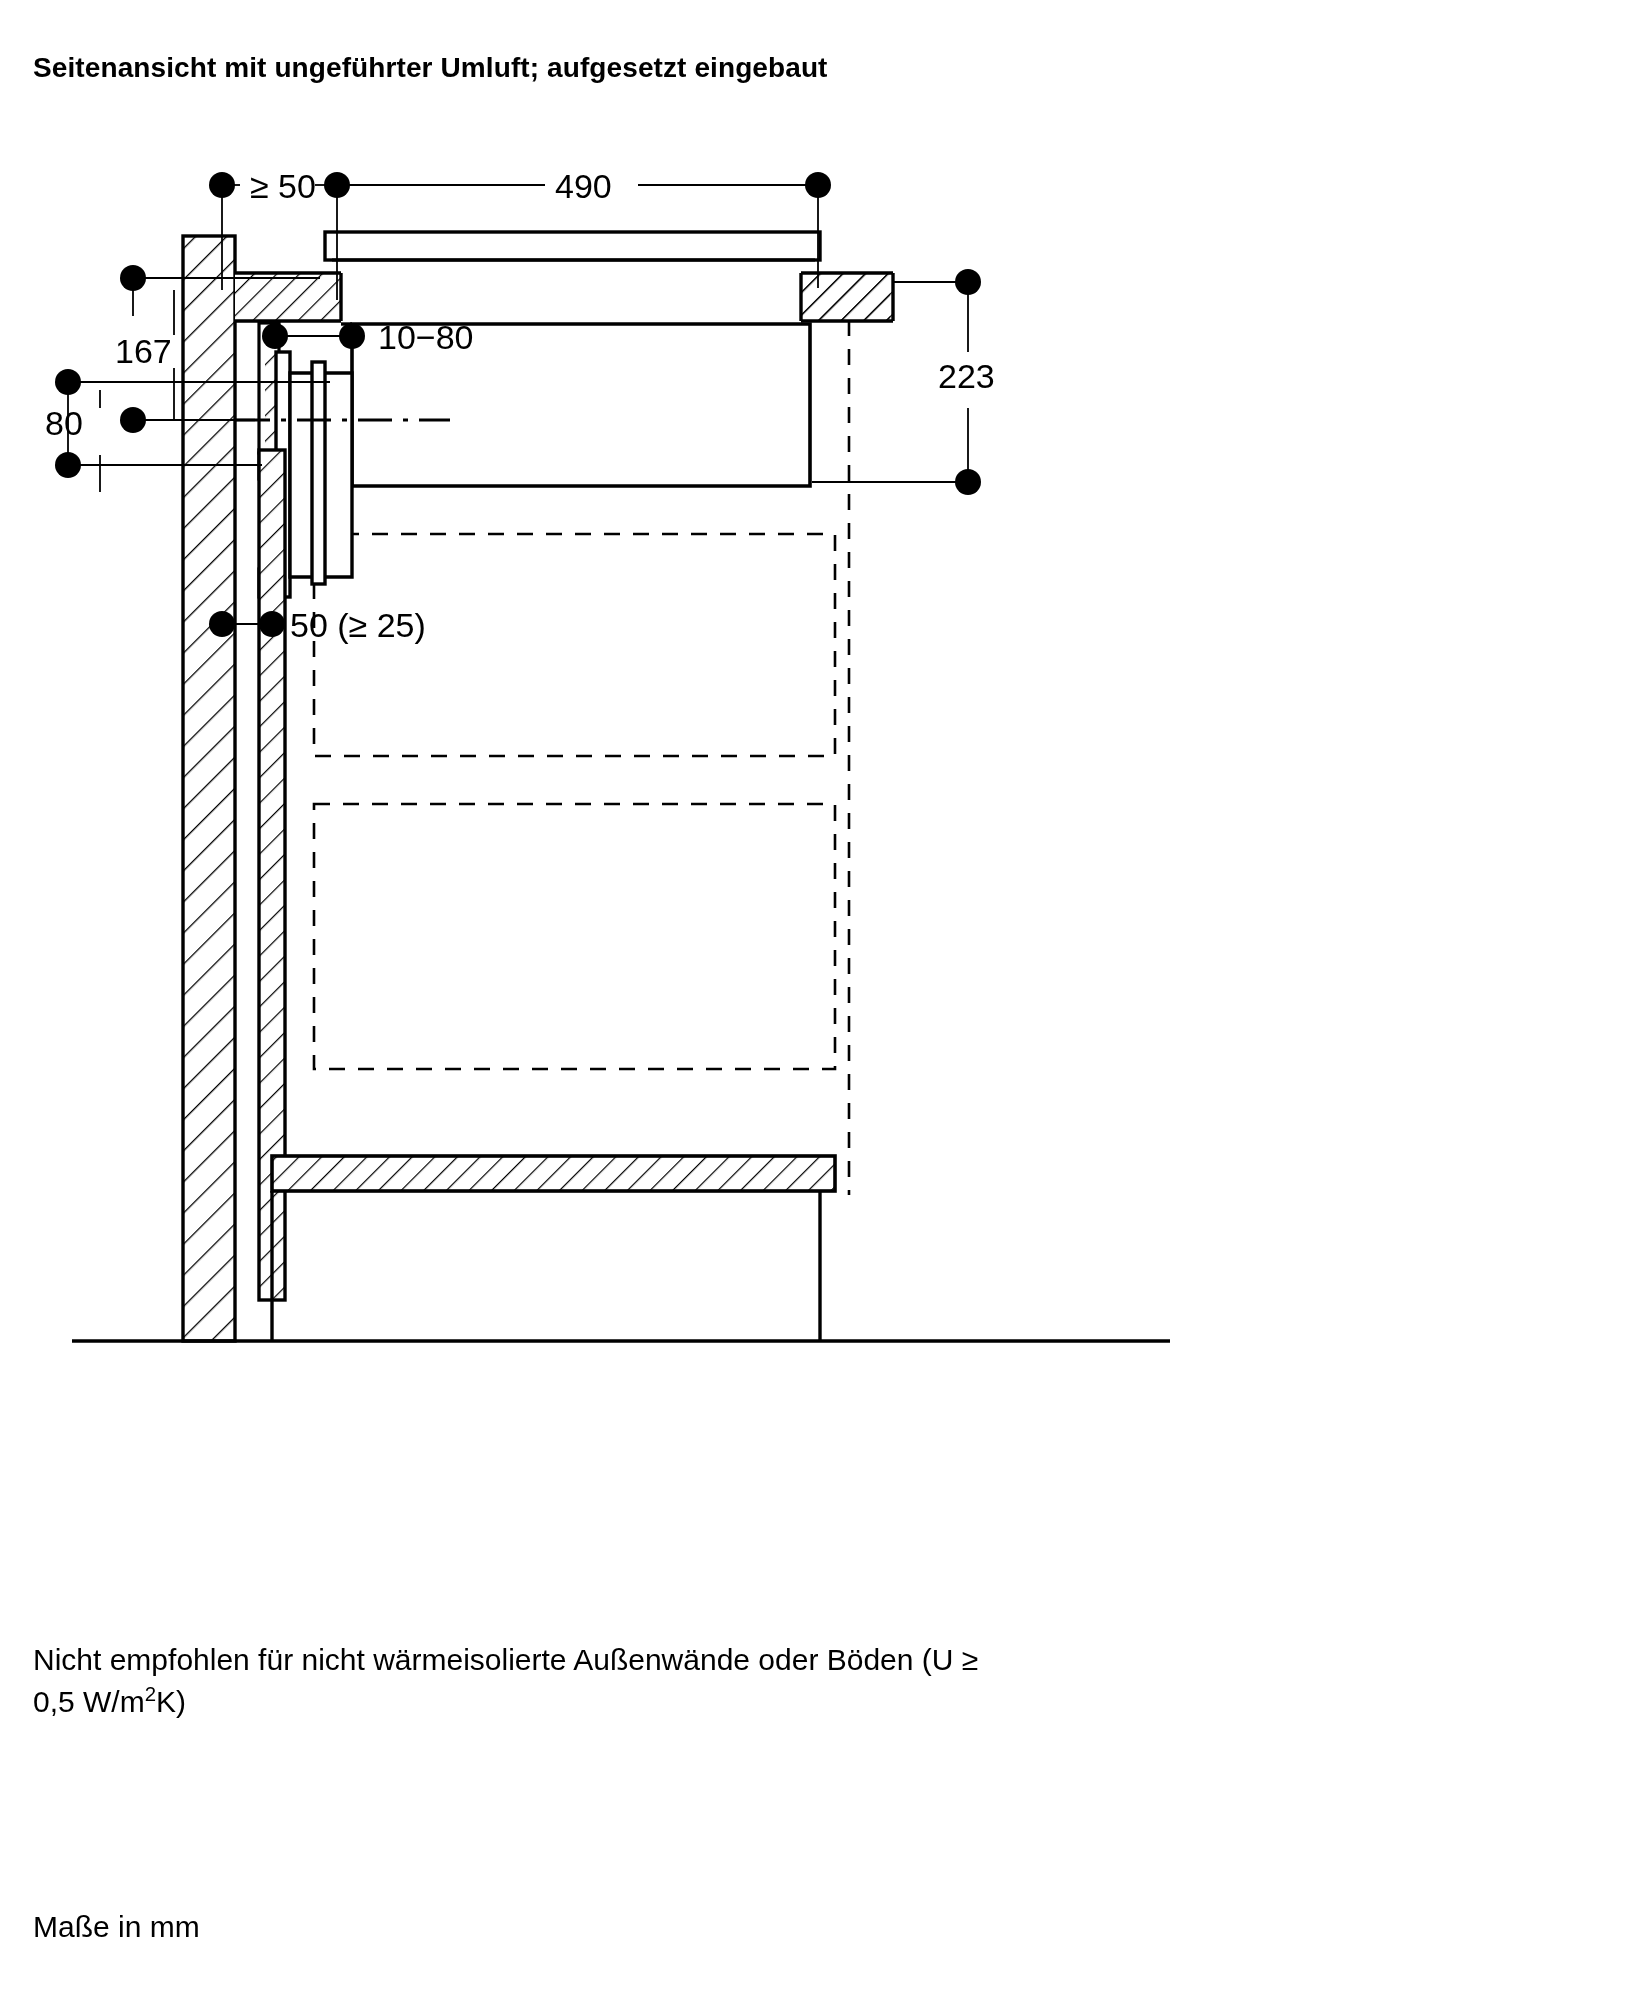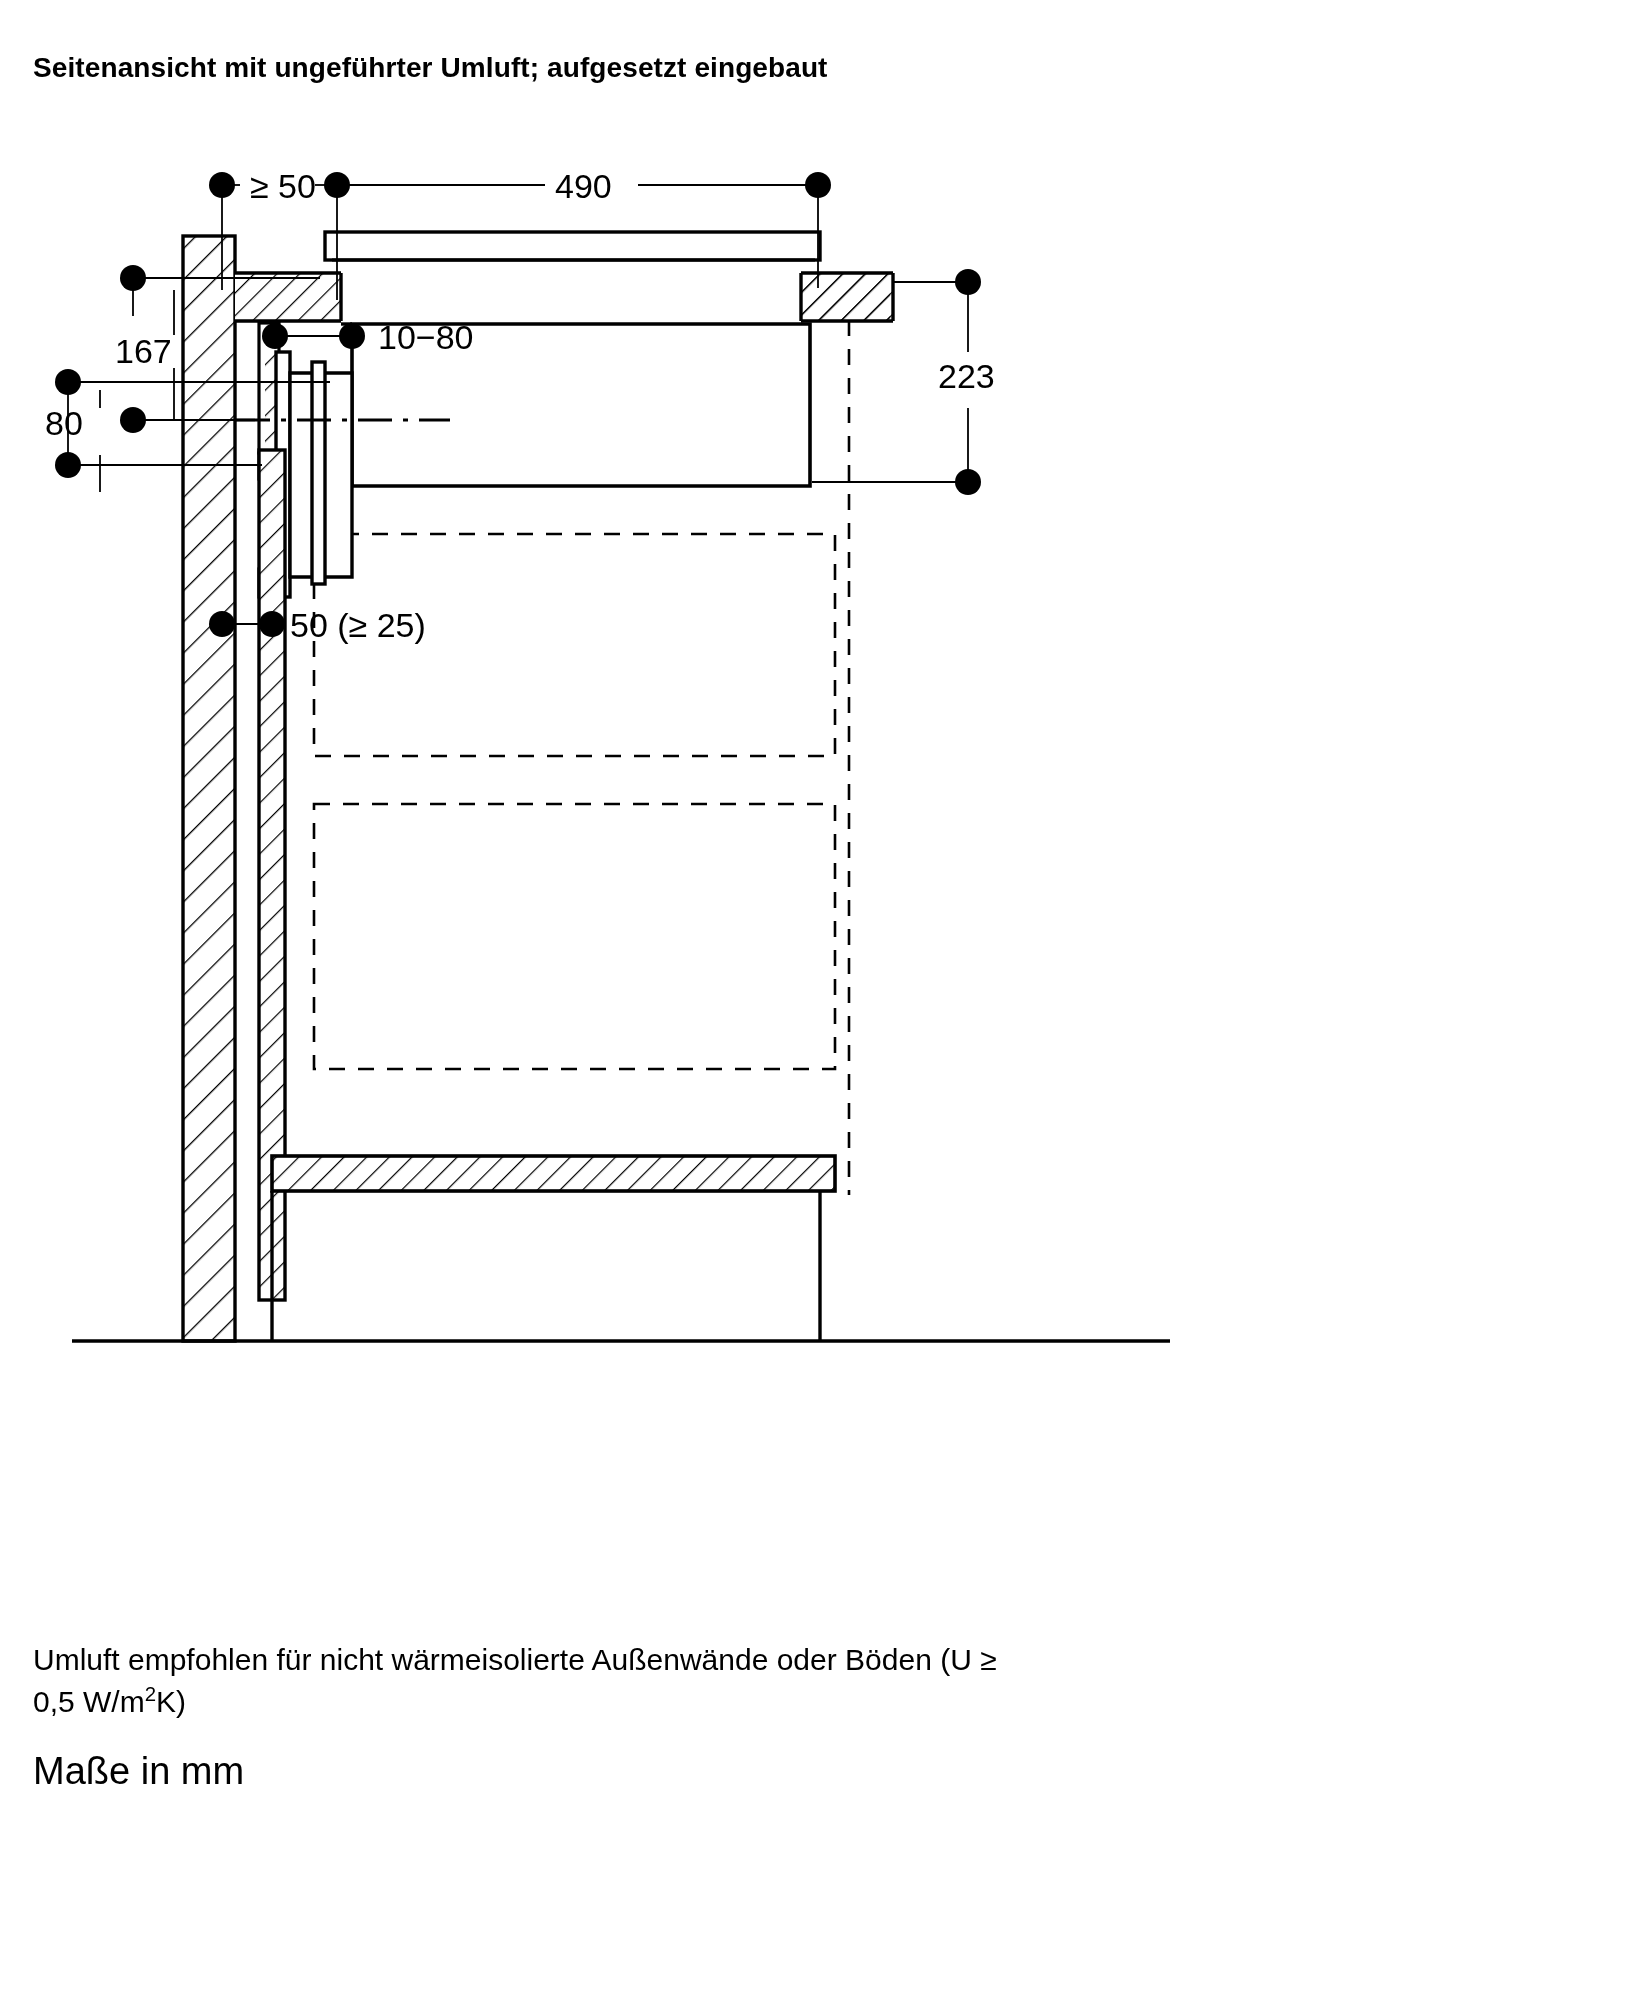--- a/index.html
+++ b/index.html
@@ -47,22 +47,22 @@
     left: 33px;
     top: 1640px;
     width: 1430px;
     font-size: 30px;
     line-height: 1.35;
   }
   .note-block .sup { font-size: 0.68em; vertical-align: super; }
   .units {
     position: absolute;
     left: 33px;
-    top: 1750px;
-    font-size: 38px;
+    top: 1910px;
+    font-size: 30px;
   }
   text.dim {
     font-family: "Liberation Sans", sans-serif;
     font-size: 34px;
     fill: #000000;
   }
 </style>
 </head>
 <body>
 
@@ -254,19 +254,19 @@
         <path d="M 222 504 L 272 504"></path>
       </g>
       <circle cx="222" cy="504" r="13" fill="#000"></circle>
       <circle cx="272" cy="504" r="13" fill="#000"></circle>
       <text class="dim" x="290" y="517">50 (≥ 25)</text>
 
     </svg>
   </div>
 
   <div class="note-block">
-    <span>Umluft empfohlen für nicht wärmeisolierte Außenwände oder Böden (U ≥</span><br>
+    <span>Nicht empfohlen für nicht wärmeisolierte Außenwände oder Böden (U ≥</span><br>
     <span>0,5 W/m</span><span class="sup">2</span><span>K)</span>
   </div>
 
   <div class="units">Maße in mm</div>
 
 </div>
 
 </body></html>

